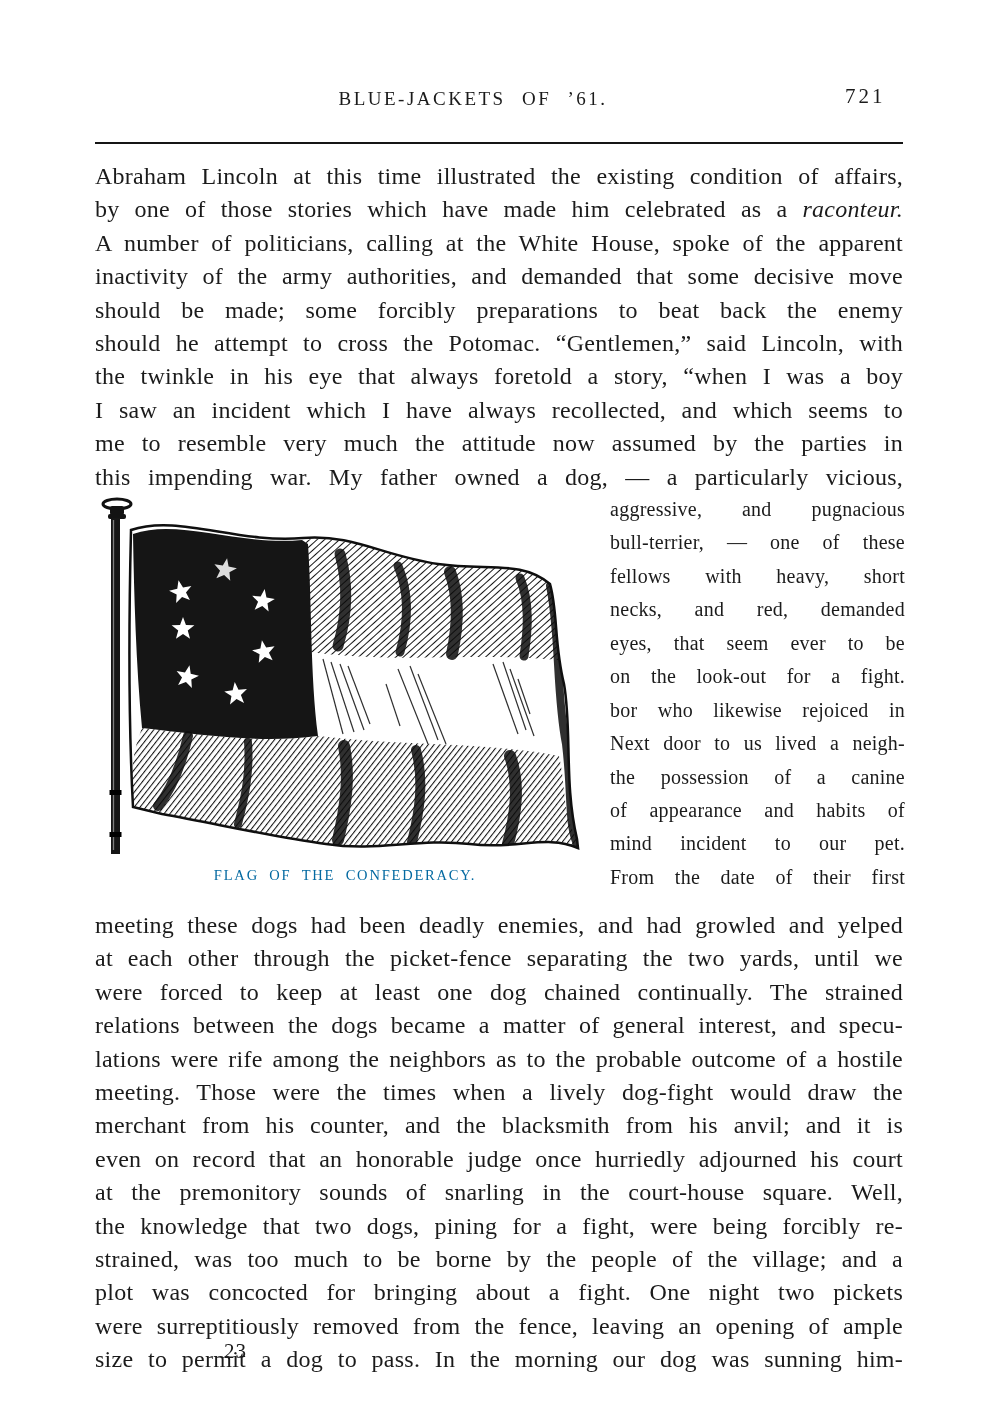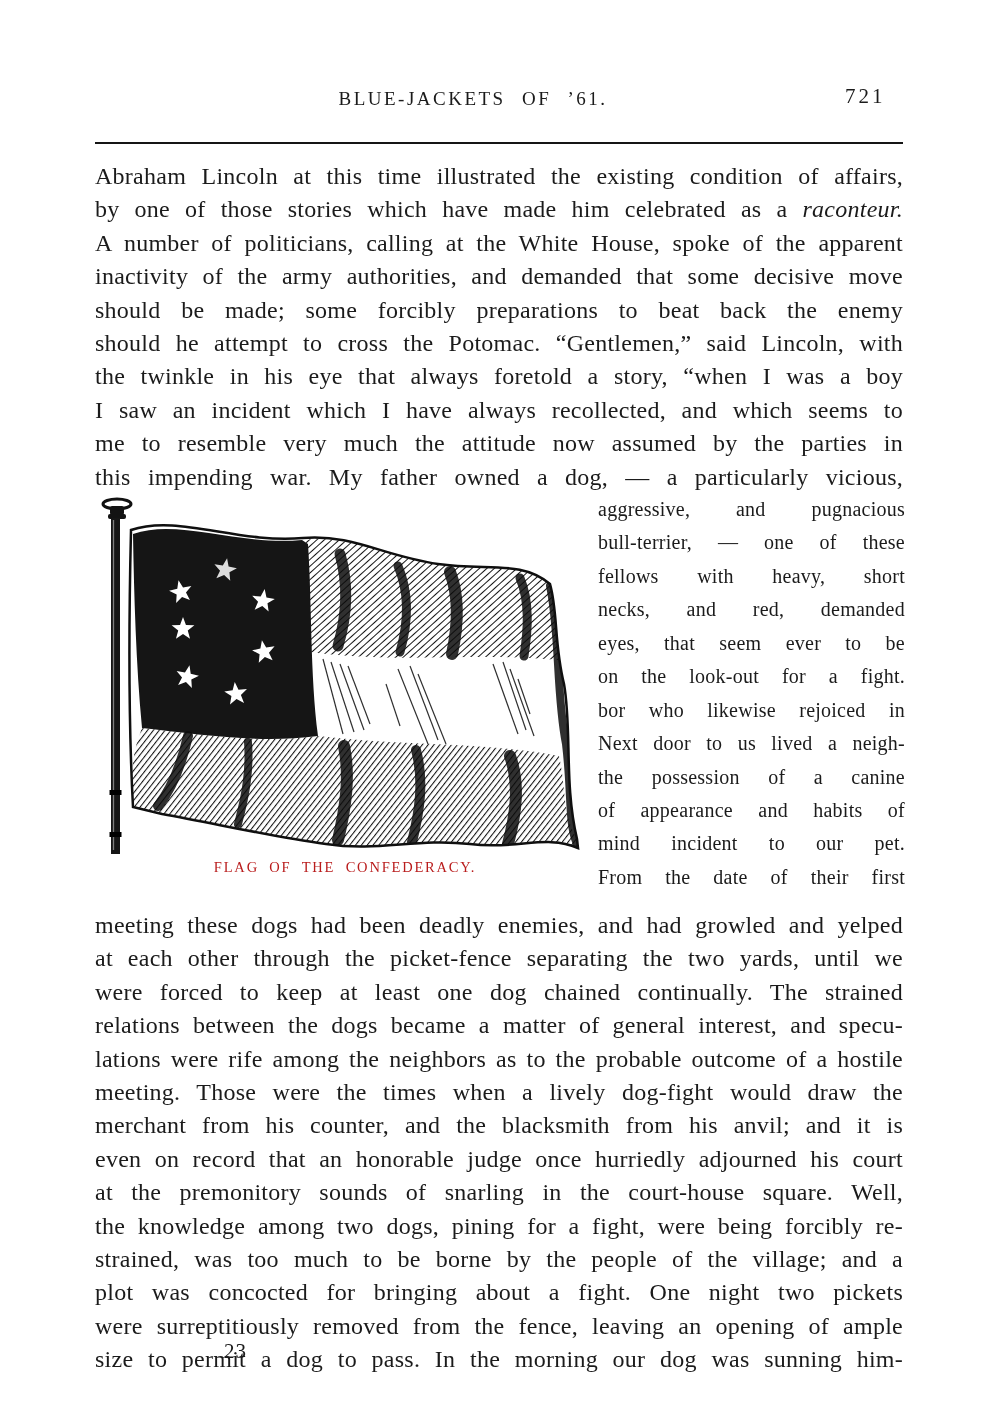--- a/index.html
+++ b/index.html
@@ -25,26 +25,26 @@
   .para-1{top:151px;}
   .para-2{top:900px;}
   .jline{
     height:33.4px;line-height:33.4px;
     text-align:justify;text-align-last:justify;
     letter-spacing:0.25px;word-spacing:1px;
     overflow:hidden;white-space:nowrap;
   }
   
   .right-col{position:absolute;left:598px;top:493px;width:307px;font-size:20px;}
-  .right-col .jline{height:33.45px;line-height:33.45px;}
+  .right-col .jline{height:33.45px;line-height:33.45px;margin-left:12px;}
   
   .figure{position:absolute;left:98px;top:494px;width:494px;}
   .figure svg{display:block;}
-  .figure-caption{margin-top:3px;text-align:center;font-size:14.5px;
-    letter-spacing:1.8px;word-spacing:5px;color:#b91c1c;}
+  .figure-caption{margin-top:11px;text-align:center;font-size:14.5px;
+    letter-spacing:1.8px;word-spacing:5px;color:#0369a1;}
   .signature-mark{position:absolute;left:224px;top:1339px;font-size:21px;letter-spacing:1px;}
   i{font-style:italic;}
 </style>
 </head>
 <body>
 
 <div class="page">
 
   <div class="running-head">BLUE-JACKETS OF ’61.</div>
   <div class="page-number">721</div>
@@ -162,21 +162,21 @@
   <div class="para para-2">
       <div class="jline">meeting these dogs had been deadly enemies, and had growled and yelped</div>
       <div class="jline">at each other through the picket-fence separating the two yards, until we</div>
       <div class="jline">were forced to keep at least one dog chained continually.  The strained</div>
       <div class="jline">relations between the dogs became a matter of general interest, and specu-</div>
       <div class="jline">lations were rife among the neighbors as to the probable outcome of a hostile</div>
       <div class="jline">meeting.  Those were the times when a lively dog-fight would draw the</div>
       <div class="jline">merchant from his counter, and the blacksmith from his anvil; and it is</div>
       <div class="jline">even on record that an honorable judge once hurriedly adjourned his court</div>
       <div class="jline">at the premonitory sounds of snarling in the court-house square.  Well,</div>
-      <div class="jline">the knowledge among two dogs, pining for a fight, were being forcibly re-</div>
+      <div class="jline">the knowledge that two dogs, pining for a fight, were being forcibly re-</div>
       <div class="jline">strained, was too much to be borne by the people of the village; and a</div>
       <div class="jline">plot was concocted for bringing about a fight.  One night two pickets</div>
       <div class="jline">were surreptitiously removed from the fence, leaving an opening of ample</div>
       <div class="jline">size to permit a dog to pass.  In the morning our dog was sunning him-</div>
     </div>
 
   <div class="signature-mark">23</div>
 
 </div>
 

